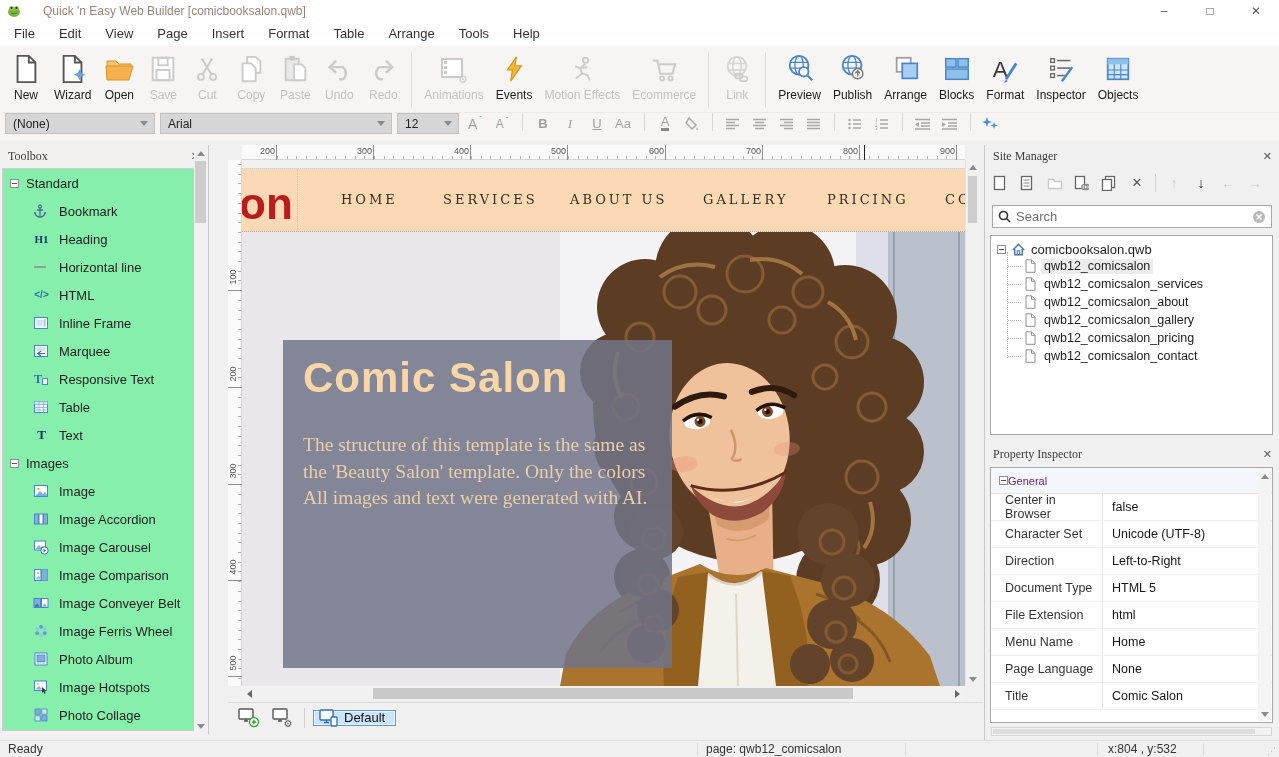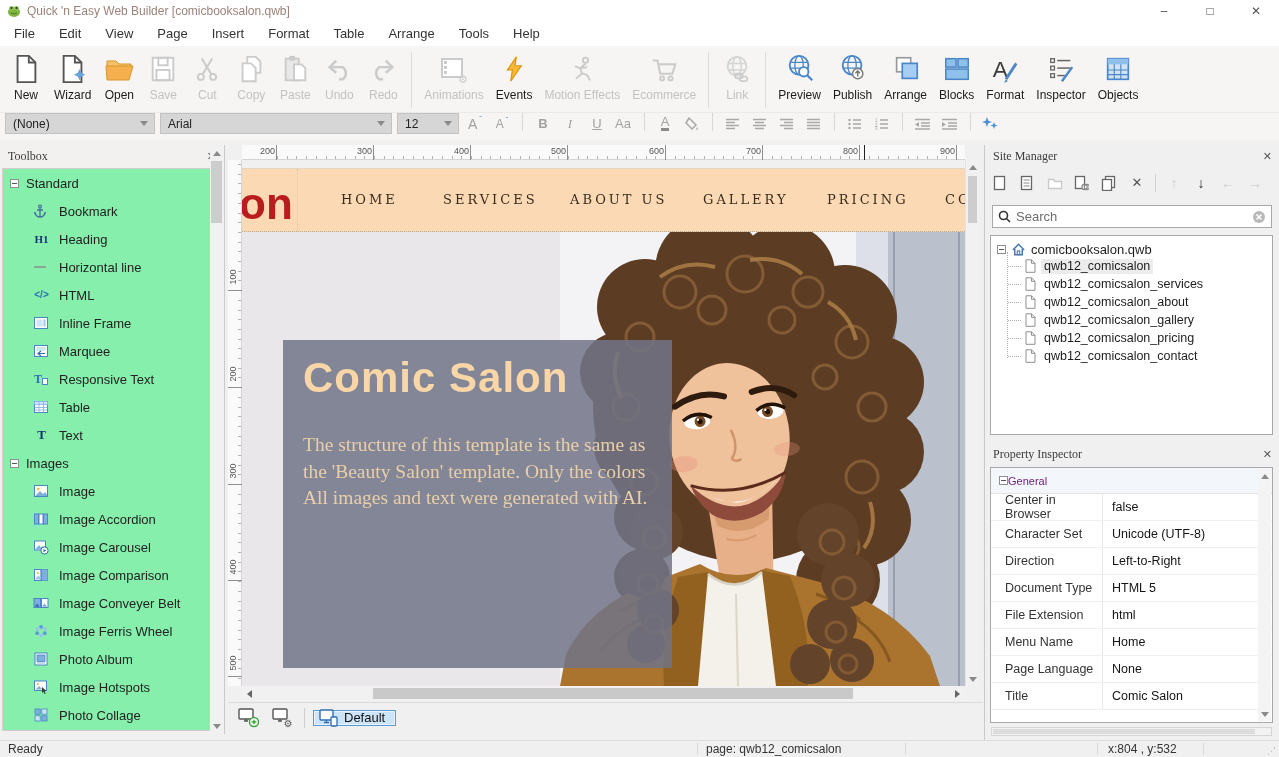--- a/index.html
+++ b/index.html
@@ -2,21 +2,21 @@
 <html><head>
 <meta charset="utf-8">
 <style>
   *{margin:0;padding:0;box-sizing:border-box}
   html,body{background:#9a9a9a}
   .app{position:relative;width:1279px;height:757px;background:#f0f0f0;overflow:hidden;
        font-family:"Liberation Sans",sans-serif;font-size:13px;color:#222}
   .abs{position:absolute}
 
   
-  .titlebar{position:absolute;left:0;top:0;width:1279px;height:22px;background:#ffffff;display:flex;align-items:center;padding-left:7px;gap:6px}
+  .titlebar{position:absolute;left:0;top:0;width:1279px;height:22px;background:#ffffff;display:flex;align-items:center;padding-left:7px;gap:22px}
   .title-txt{font-size:12px;color:#9b8379}
   .winbtns{position:absolute;right:0;top:0;height:22px;display:flex}
   .winbtn{width:46px;text-align:center;line-height:22px;font-size:12px;color:#555}
 
   
   .menubar{position:absolute;left:0;top:22px;width:1279px;height:24px;background:#ffffff;display:flex;align-items:center;padding-left:2px}
   .menu-item{padding:0 12px;font-size:13px;color:#333;line-height:24px}
 
   
   .maintb{position:absolute;left:0;top:46px;width:1279px;height:66px;background:#f6f5f3;display:flex;align-items:flex-start;padding:4px 0 0 4px}
@@ -31,21 +31,21 @@
   .sel{height:21px;background:#d6d6d6;border:1px solid #c2c2c2;display:flex;align-items:center;padding:0 7px;font-size:12px;color:#222;position:relative}
   .sel .chev{position:absolute;right:6px;width:0;height:0;border-left:4px solid transparent;border-right:4px solid transparent;border-top:5px solid #8a8a8a}
   .fmtb{min-width:22px;height:21px;display:flex;align-items:center;justify-content:center;color:#a2a2a2;font-size:13px;gap:2px}
   .fsp{width:1px;height:18px;background:#d8d8d8;margin:0 4px}
 
   
   .panel-cap{height:22px;display:flex;align-items:center;padding:0 8px;font-family:"Liberation Serif",serif;font-size:12px;color:#3c3c3c}
   .cap-x{margin-left:auto;font-size:11px;color:#555}
 
   
-  .toolbox{position:absolute;left:0;top:145px;width:225px;height:589px;background:#f2f1f0;border-right:1px solid #c9c9c9}
+  .toolbox{position:absolute;left:0;top:145px;width:209px;height:589px;background:#f2f1f0;border-right:1px solid #c9c9c9}
   .tbx-box{position:absolute;left:2px;top:23px;right:3px;bottom:3px;background:#86efac;border:1px solid #cfcfcf;overflow:hidden}
   .tbx-row{height:28px;display:flex;align-items:center;gap:9px;padding-left:30px;font-size:13px;color:#222}
   .tbx-sec{height:28px;display:flex;align-items:center;gap:7px;padding-left:7px;font-size:13px;color:#222}
   .minusbox{width:9px;height:9px;border:1px solid #8f8f8f;background:#fff;position:relative;flex:none}
   .minusbox::after{content:"";position:absolute;left:1px;right:1px;top:3px;height:1px;background:#555}
   .tb-ic{width:17px;text-align:center;flex:none;line-height:0}
   .glyph-blue{font-size:10px;font-weight:bold;color:#2f6fb2;line-height:14px}
   .glyph-navy{font-family:"Liberation Serif",serif;font-weight:bold;color:#14366e;font-size:11px;line-height:14px}
   .tbx-scroll{position:absolute;right:1px;top:1px;bottom:1px;width:13px;background:#f1f1f1}
   .scr-btn{height:14px;display:flex;align-items:center;justify-content:center}

